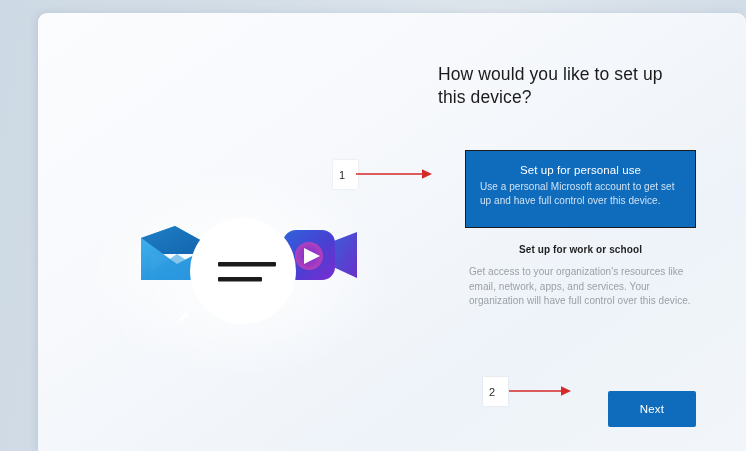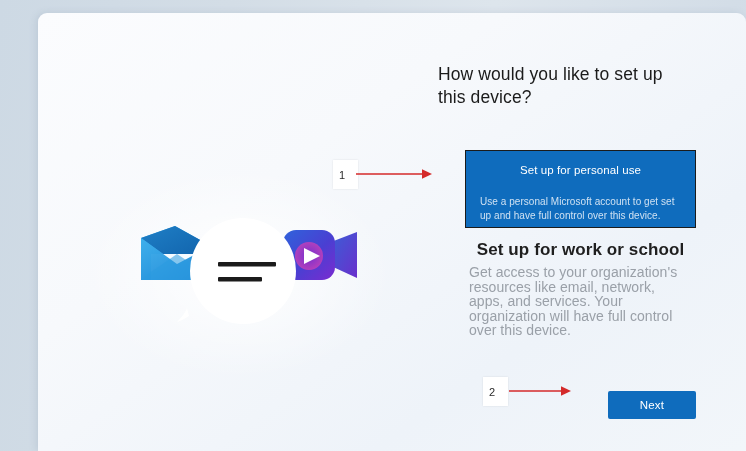--- a/index.html
+++ b/index.html
@@ -93,58 +93,58 @@
     font-weight: normal;
     text-align: center;
     line-height: 15px;
     letter-spacing: 0.1px;
   }
   #option-personal .opt-desc {
     color: #cfe1f2;
     font-size: 10px;
     line-height: 14px;
     text-align: left;
-    margin-top: 17px;
+    margin-top: 2px;
     letter-spacing: 0.05px;
   }
 
   
   #option-work {
     position: absolute;
     left: 427px;
     top: 229px;
     width: 231px;
     padding: 0 4px;
     box-sizing: border-box;
     cursor: pointer;
   }
   #option-work .opt-title {
     color: #1f1f1f;
-    font-size: 17px;
+    font-size: 10px;
     font-weight: bold;
     text-align: center;
     line-height: 15px;
     letter-spacing: 0.1px;
   }
   #option-work .opt-desc {
     color: #9aa0a8;
-    font-size: 14px;
+    font-size: 10px;
     line-height: 14.5px;
     text-align: left;
     margin-top: 8px;
     letter-spacing: 0.05px;
   }
 
   
   #next-button {
     position: absolute;
     left: 570px;
     top: 378px;
     width: 88px;
-    height: 28px;
+    height: 36px;
     background: #0f6cbd;
     color: #ffffff;
     font-size: 11.5px;
     border: none;
     border-radius: 2px;
     cursor: pointer;
     display: flex;
     align-items: center;
     justify-content: center;
     font-family: "Liberation Sans", sans-serif;

